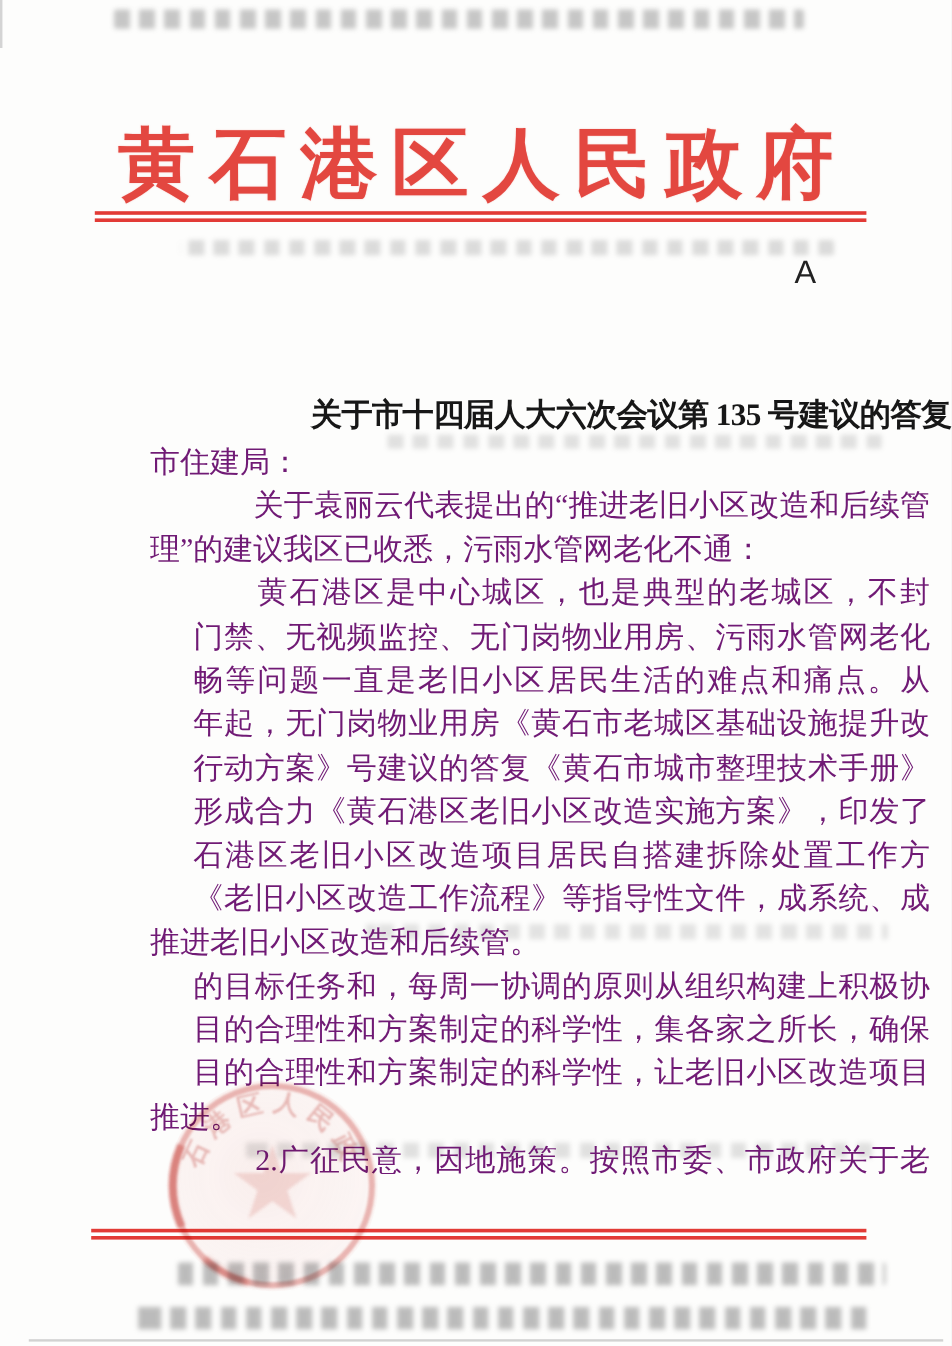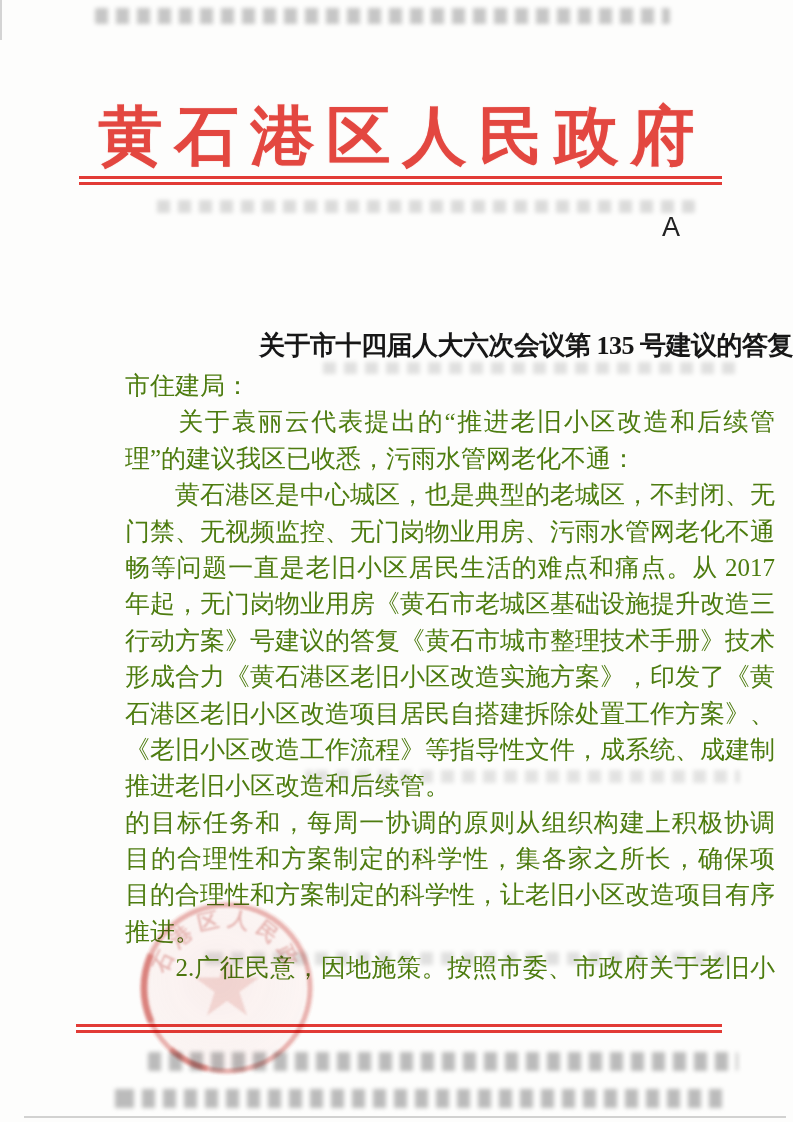--- a/index.html
+++ b/index.html
@@ -59,31 +59,32 @@
     position:absolute;left:0;top:280px;width:100%;
     text-align:right;
     font-size:26px;font-weight:bold;
     letter-spacing:-0.5px;
     color:#171717;
     margin-top:48px;
   }
   
   .body-block{
     position:absolute;left:125px;top:368px;width:650px;
-    font-size:25px;color:#4d7c0f;
+    font-size:25px;color:#701a75;
   }
   .ln{
     height:36.4px;line-height:36.4px;
     white-space:nowrap;
   }
   .ln.fill{
     white-space:normal;
     text-align:justify;
     text-align-last:justify;
     overflow:hidden;
+    margin-left:36px;
   }
   .ln.short{text-align:left;}
   
   .stamp{
     position:absolute;left:132px;top:893px;width:190px;height:190px;
     mix-blend-mode:multiply;
     opacity:.9;
     pointer-events:none;
   }
   .stamp svg{display:block;}

